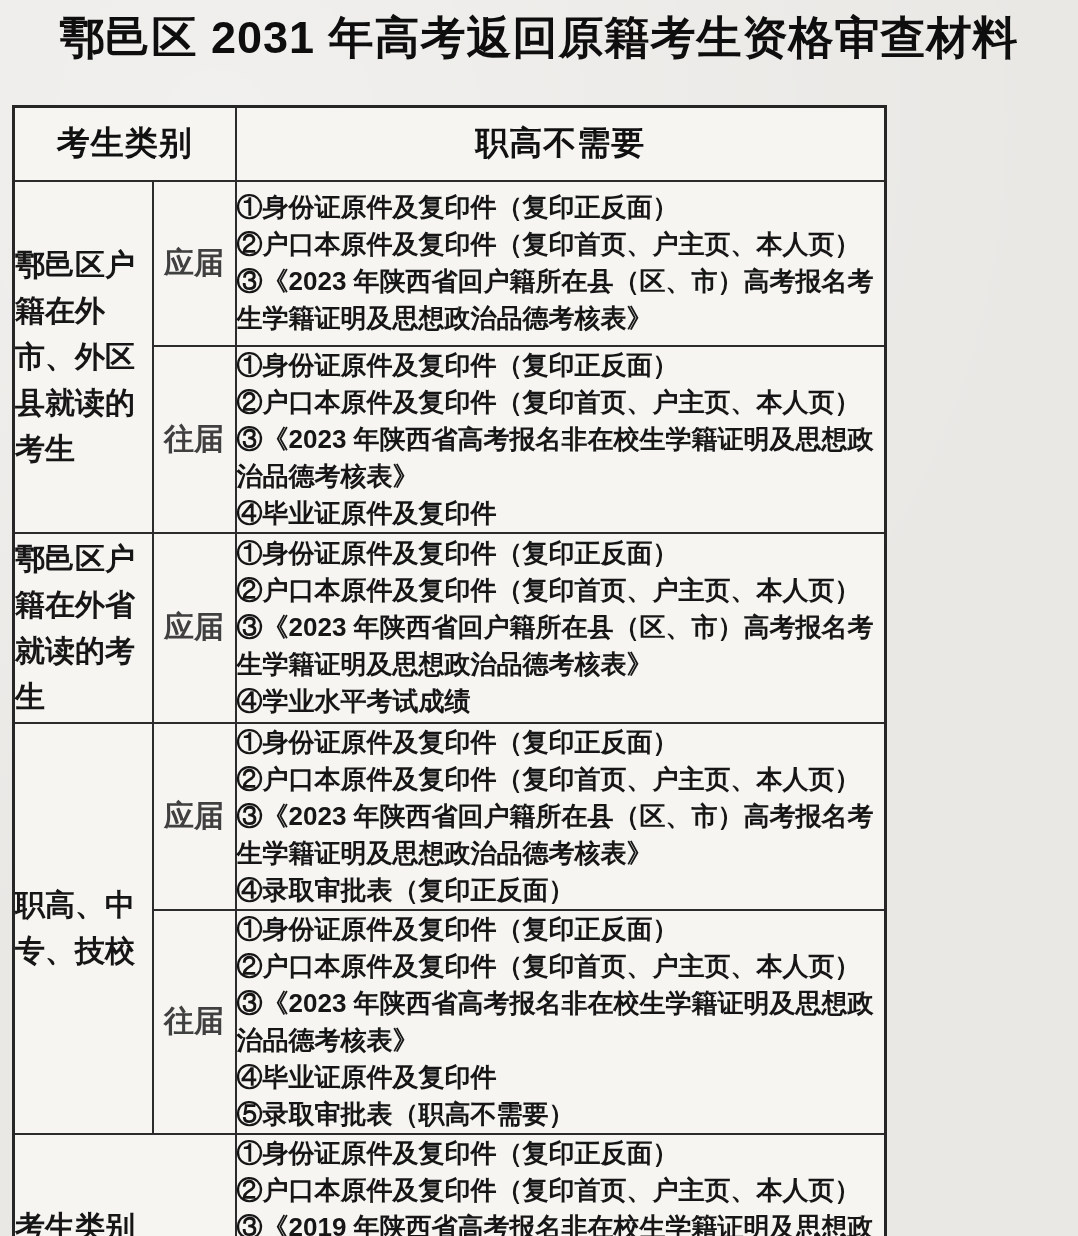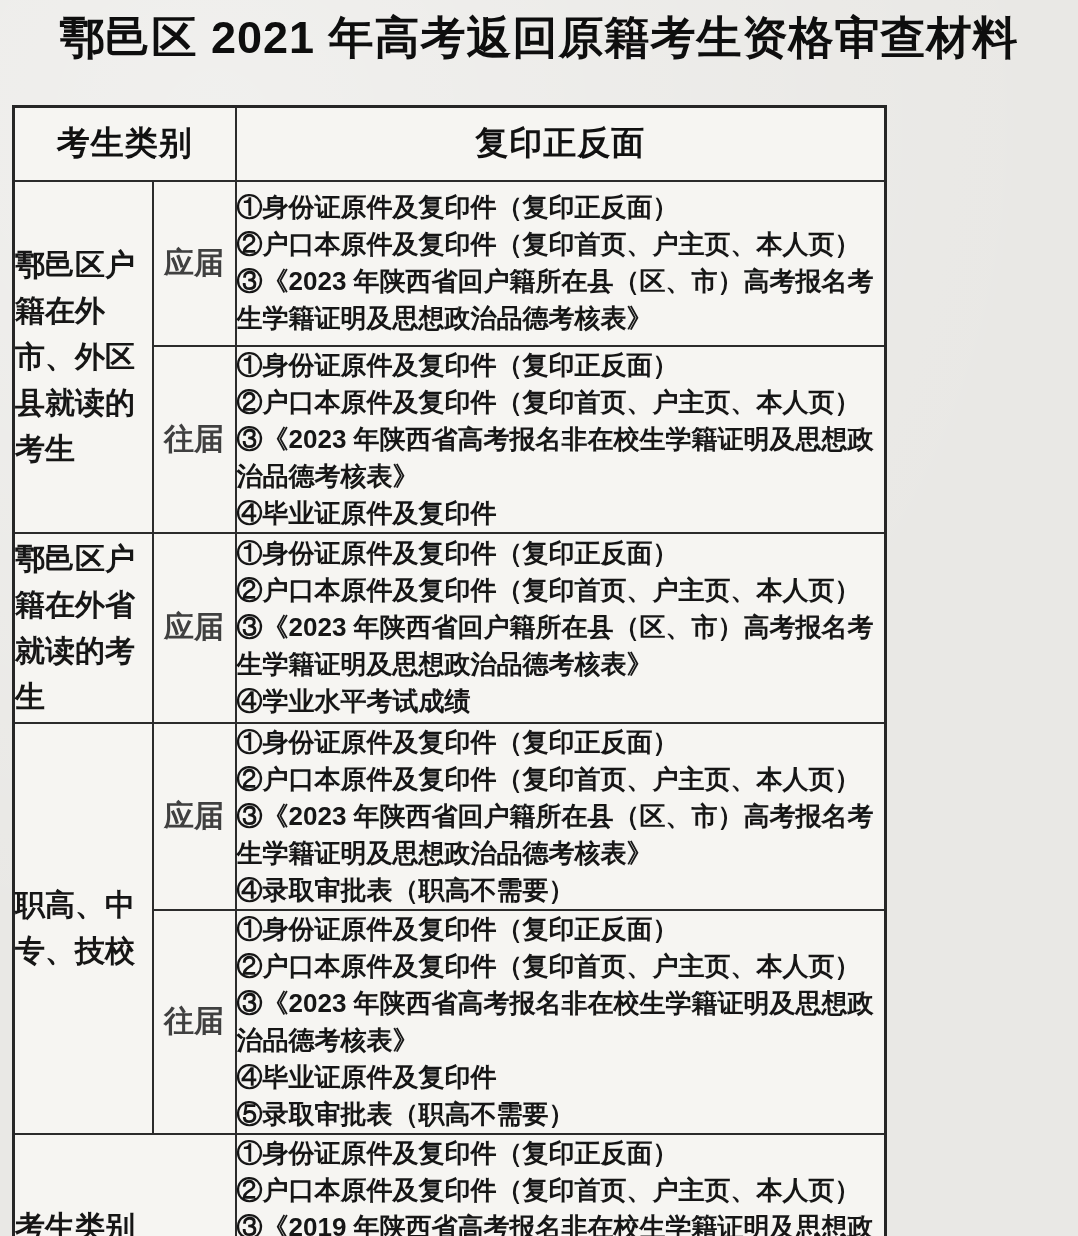--- a/index.html
+++ b/index.html
@@ -97,33 +97,33 @@
   tr.row-s1r0 { height: 190px; }
   tr.row-s2r0 { height: 182px; }
   tr.row-s2r1 { height: 185px; }
   tr.row-s3r0 { height: 183px; }
 </style>
 </head>
 <body>
 
 <div class="page">
 
-  <div class="doc-title">鄠邑区 2021 年高考返回原籍考生资格审查材料</div>
+  <div class="doc-title">鄠邑区 2031 年高考返回原籍考生资格审查材料</div>
 
   <table class="materials-table">
     <colgroup>
       <col class="col-category">
       <col class="col-cohort">
       <col class="col-materials">
     </colgroup>
 
     <tbody>
         <tr class="header-row">
       <th class="header-cell" colspan="2">考生类别</th>
-      <th class="header-cell">复印正反面</th>
+      <th class="header-cell">职高不需要</th>
     </tr>
 
     <tr class="row-s0r0">
       <td class="category-cell" rowspan="2">鄠邑区户籍在外市、外区县就读的考生</td>
       <td class="cohort-cell">应届</td>
       <td class="materials-cell">
         <div class="material-item">①身份证原件及复印件（复印正反面）</div>
         <div class="material-item">②户口本原件及复印件（复印首页、户主页、本人页）</div>
         <div class="material-item">③《2023 年陕西省回户籍所在县（区、市）高考报名考生学籍证明及思想政治品德考核表》</div>
       </td>
@@ -149,21 +149,21 @@
       </td>
     </tr>
 
     <tr class="row-s2r0">
       <td class="category-cell" rowspan="2">职高、中专、技校</td>
       <td class="cohort-cell">应届</td>
       <td class="materials-cell">
         <div class="material-item">①身份证原件及复印件（复印正反面）</div>
         <div class="material-item">②户口本原件及复印件（复印首页、户主页、本人页）</div>
         <div class="material-item">③《2023 年陕西省回户籍所在县（区、市）高考报名考生学籍证明及思想政治品德考核表》</div>
-        <div class="material-item">④录取审批表（职高不需要）</div>
+        <div class="material-item">④录取审批表（复印正反面）</div>
       </td>
     </tr>
     <tr class="row-s2r1">
       <td class="cohort-cell">往届</td>
       <td class="materials-cell">
         <div class="material-item">①身份证原件及复印件（复印正反面）</div>
         <div class="material-item">②户口本原件及复印件（复印首页、户主页、本人页）</div>
         <div class="material-item">③《2023 年陕西省高考报名非在校生学籍证明及思想政治品德考核表》</div>
         <div class="material-item">④毕业证原件及复印件</div>
         <div class="material-item">⑤录取审批表（职高不需要）</div>

